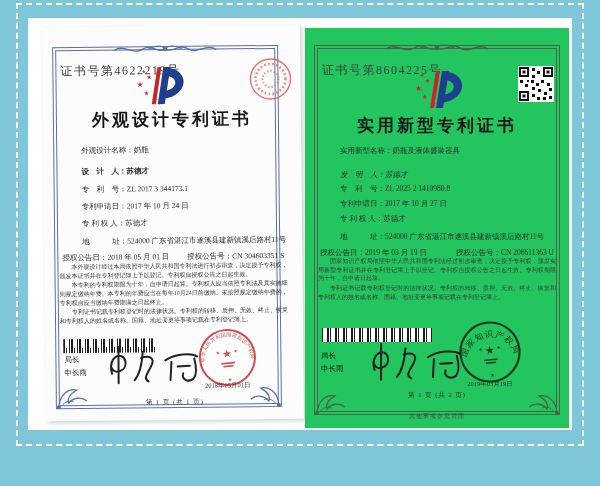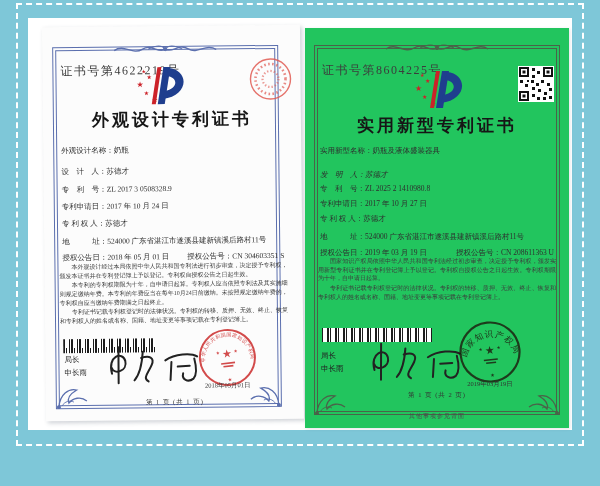--- a/index.html
+++ b/index.html
@@ -28,21 +28,21 @@
   .cert-frame{position:absolute;border:1px solid;}
   .frame-blue{left:13px;top:23px;width:218px;height:354px;border-color:#5b6fae;outline:1px solid #5b6fae;outline-offset:2px;}
   .frame-green{left:12px;top:20px;width:238px;height:362px;border-color:#4a6349;outline:1px solid #4a6349;outline-offset:2px;}
   .ornament-top{position:absolute;top:-8px;left:50%;transform:translateX(-50%);}
   .corner-fl{position:absolute;bottom:-4px;width:34px;height:28px;}
   .corner-fl.l{left:-4px;}
   .corner-fl.r{right:-4px;transform:scaleX(-1);}
   .cert-no{position:absolute;font-size:12px;letter-spacing:1.5px;color:#3c3c3c;white-space:nowrap;}
   .cert-title{position:absolute;width:100%;text-align:center;font-size:17px;font-weight:bold;letter-spacing:3px;color:#161616;}
   .row{position:absolute;display:flex;font-size:7.5px;color:#2e2e2e;white-space:nowrap;}
-  .row .lbl{flex:0 0 auto;}
+  .row .lbl{flex:0 0 auto;margin-left:20px;}
   .row .val{flex:0 0 auto;}
   .grant-pair{display:flex;}
   .body-text{position:absolute;font-size:6px;line-height:1.45;color:#3c3c3c;text-align:justify;}
   .body-text p{margin:0 0 1px 0;text-indent:2em;}
   .barcode{
     position:absolute;height:14px;
     background:repeating-linear-gradient(90deg,#1c1c1c 0px,#1c1c1c 1.3px,#fff 1.3px,#fff 2.6px,#1c1c1c 2.6px,#1c1c1c 3.2px,#fff 3.2px,#fff 5.4px,#1c1c1c 5.4px,#1c1c1c 6.8px,#fff 6.8px,#fff 8px);
   }
   .director{position:absolute;font-size:7.5px;color:#222;line-height:1.7;}
   .signature{position:absolute;transform:rotate(-3deg);}
@@ -116,27 +116,27 @@
     <svg style="position:absolute;left:89px;top:36px;" width="54" height="46" viewBox="0 0 54 46">
       <use href="#patent-logo"></use>
     </svg>
 
     <div class="cert-title" style="top:82px;">外观设计专利证书</div>
 
     <div class="row" style="top:119px;left:18px;">
       <span class="lbl">外观设计名称：</span>
         <span class="val">奶瓶</span>
     </div>
-    <div class="row" style="top:140px;left:18px;">
+    <div class="row" style="top:140px;left:18px;font-weight:bold;">
       <span class="lbl">设　计　人：</span>
         <span class="val">苏德才</span>
     </div>
     <div class="row" style="top:158px;left:18px;">
       <span class="lbl">专　利　号：</span>
-        <span class="val">ZL 2017 3 0508328.9</span>
+        <span class="val">ZL 2017 3 344173.1</span>
     </div>
     <div class="row" style="top:175px;left:18px;">
       <span class="lbl">专利申请日：</span>
         <span class="val">2017 年 10 月 24 日</span>
     </div>
     <div class="row" style="top:192px;left:18px;">
       <span class="lbl">专 利 权 人：</span>
         <span class="val">苏德才</span>
     </div>
     <div class="row" style="top:210px;left:18px;">

